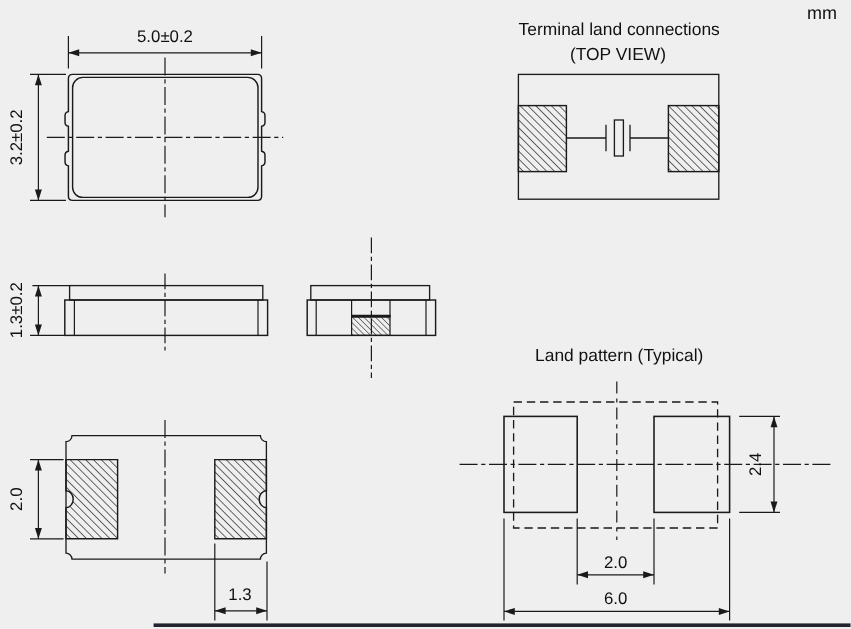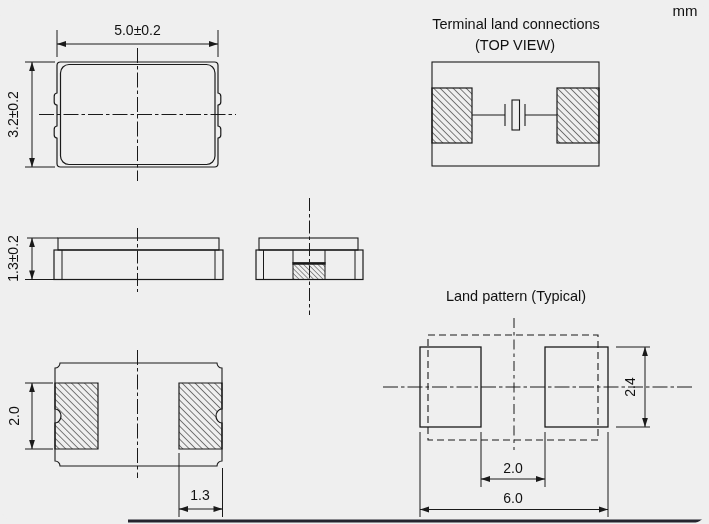--- a/index.html
+++ b/index.html
@@ -1,17 +1,17 @@
 <!DOCTYPE html>
 <html><head>
 <meta charset="utf-8">
 <style>
   html,body{margin:0;padding:0;background:#efefef;}
   .stage{position:relative;width:709px;height:524px;background:#efefef;overflow:hidden;
-         font-family:"Liberation Sans", sans-serif;border-radius:20px;}
+         font-family:"Liberation Sans", sans-serif;}
   svg text{fill:#111111;font-family:"Liberation Sans", sans-serif;}
   .dim-text{font-size:14px;}
   .title-text{font-size:14.5px;}
   .unit-text{font-size:15px;}
 </style>
 </head>
 <body>
 
 <div class="stage">
 <svg width="709" height="524" viewBox="0 0 709 524">

